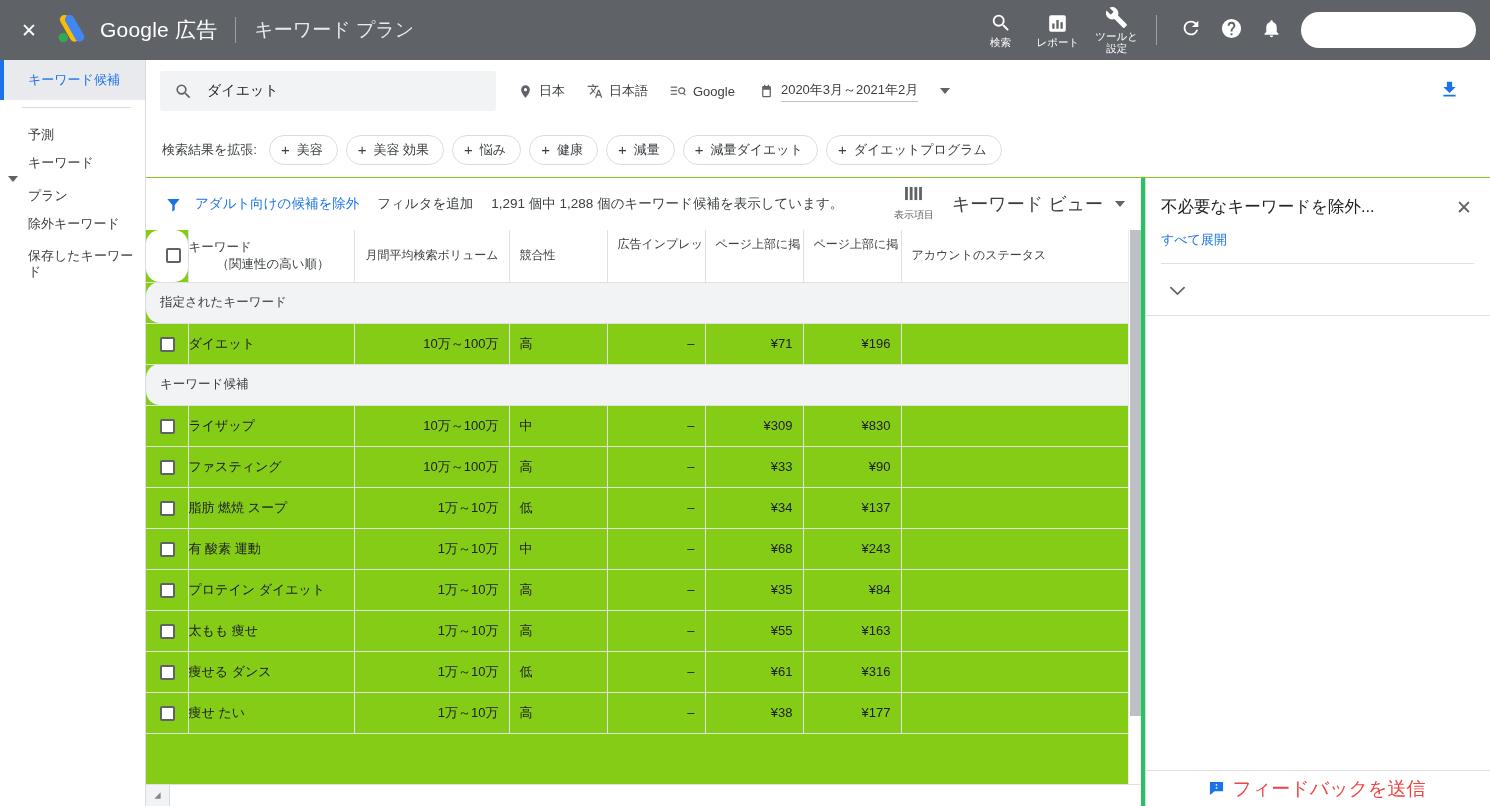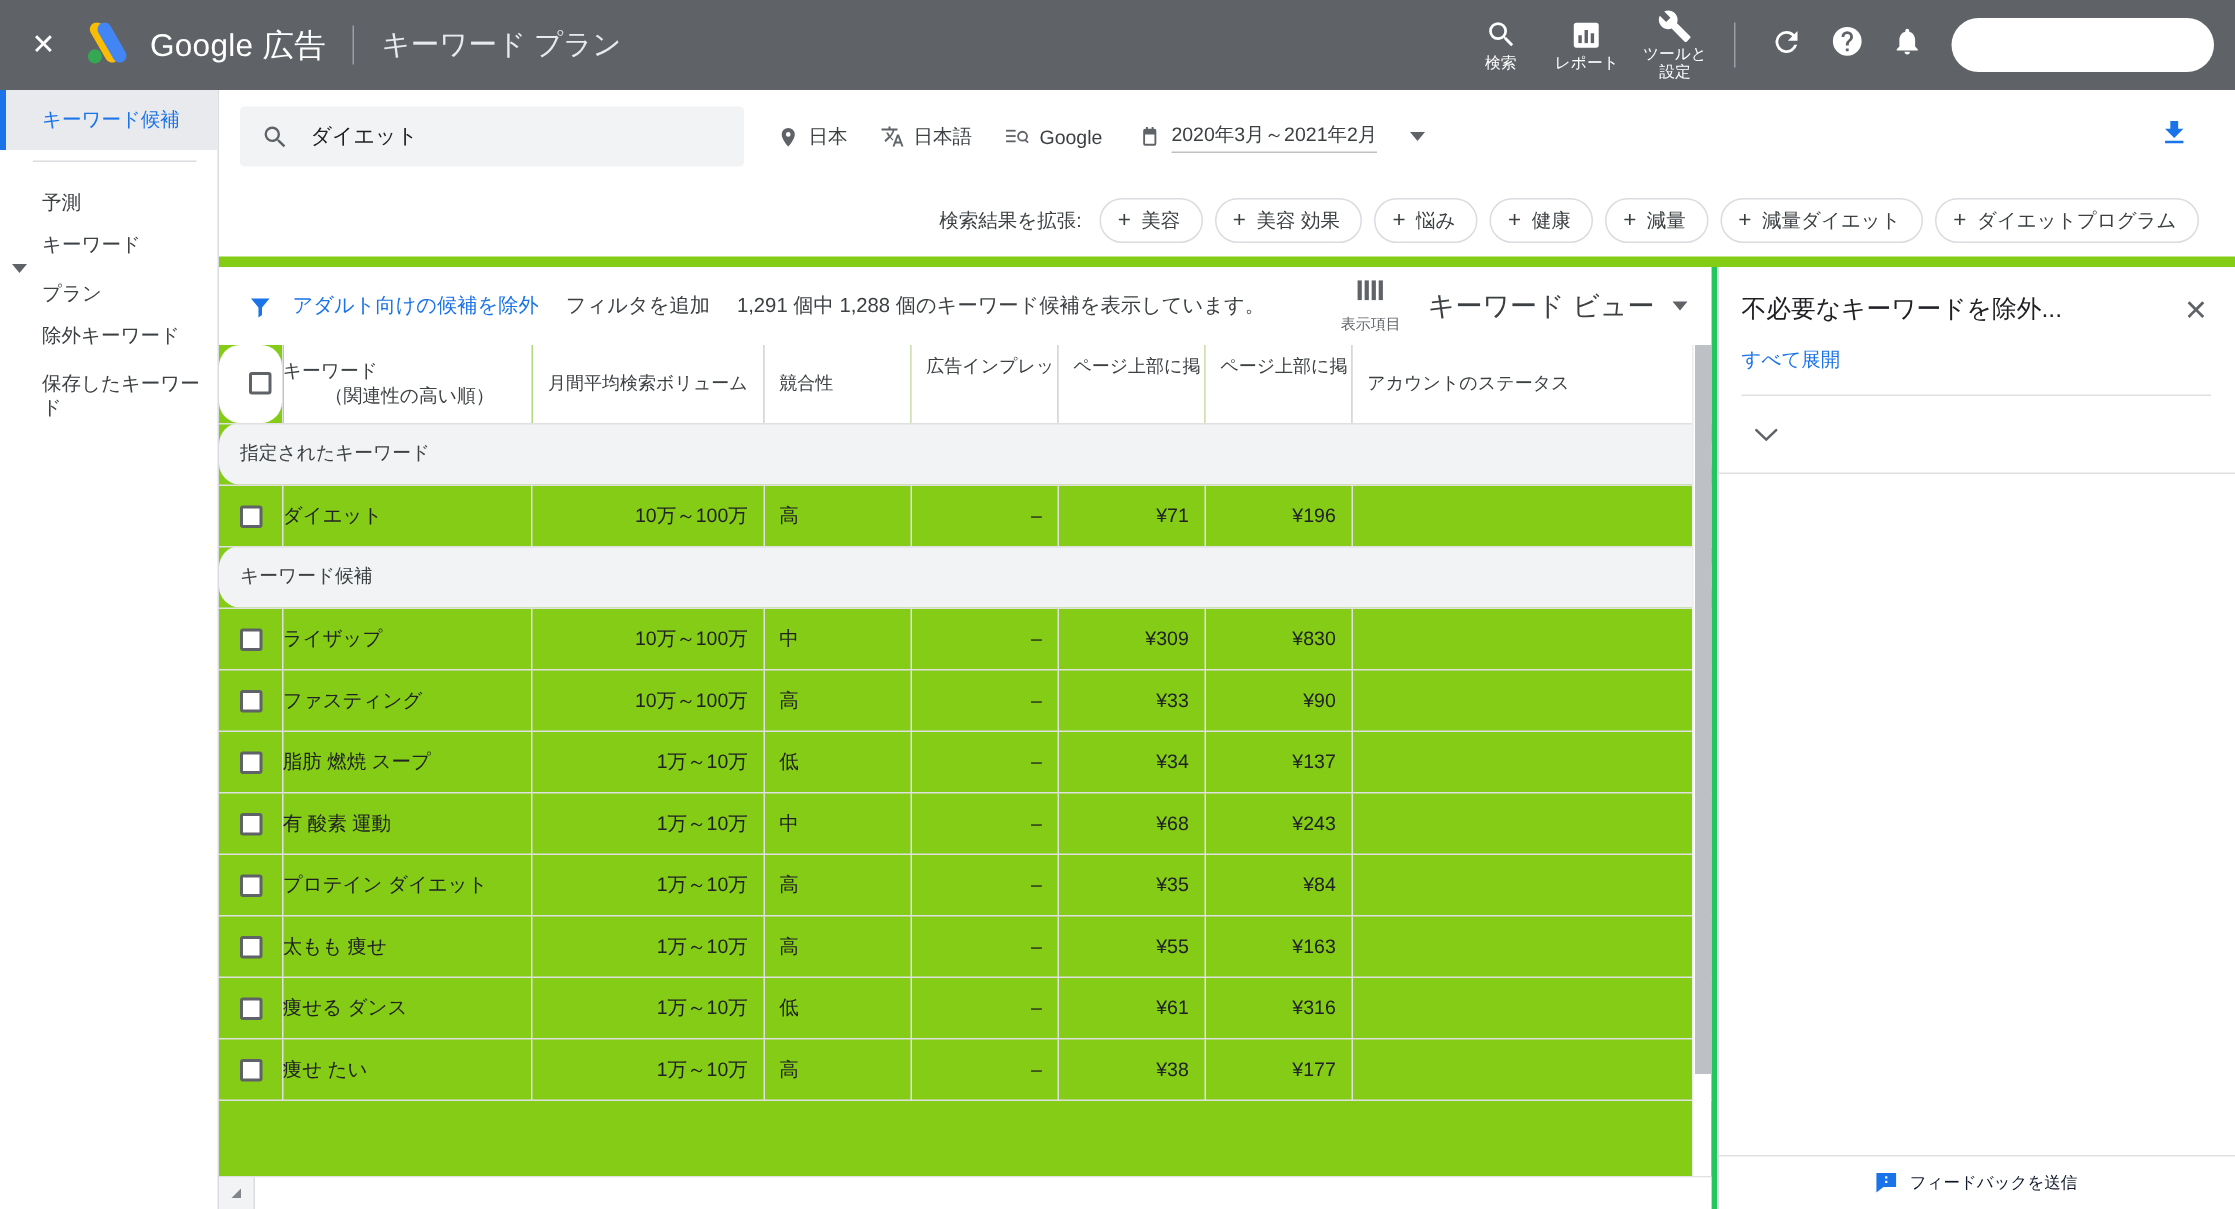--- a/index.html
+++ b/index.html
@@ -108,22 +108,21 @@
     border-top: 6px solid #5f6368;
   }
   .dl-btn {
     position: absolute; right: 26px; top: 50%; transform: translateY(-50%);
     width: 30px; height: 30px; display: flex; align-items: center; justify-content: center; cursor: pointer;
   }
 
   
   .exprow {
     display: flex; align-items: center; height: 56px; min-height: 56px; padding: 0 16px;
-    border-bottom: 7px solid #84cc16;
-    justify-content: flex-end;
+    border-bottom: 1px solid #84cc16;
   }
   .exp-label { font-size: 13px; color: #3c4043; margin-right: 12px; white-space: nowrap; }
   .chip {
     display: inline-flex; align-items: center; height: 30px; padding: 0 14px 0 11px;
     border: 1px solid #dadce0; border-radius: 16px; font-size: 13px; color: #3c4043;
     margin-right: 8px; cursor: pointer; background: #fff; white-space: nowrap;
   }
   .chip .plus { font-size: 15px; margin-right: 7px; color: #3c4043; line-height: 1; }
 
   
@@ -213,21 +212,21 @@
   .rp-row { display: flex; align-items: flex-start; padding: 13px 16px 14px 16px; cursor: pointer; border-bottom: 1px solid #e0e0e0; }
   .rp-row .txt { flex: 1; min-width: 0; }
   .rp-row .t1 { font-size: 14px; color: #202124; line-height: 1.35; }
   .rp-row .t2 { font-size: 12.5px; color: #5f6368; margin-top: 4px; white-space: nowrap; overflow: hidden; text-overflow: ellipsis; }
   .rp-chev { margin-left: 8px; margin-top: 6px; flex: none; }
   .rp-body { flex: 1; background: #fff; }
   .rp-foot {
     height: 36px; min-height: 36px; display: flex; align-items: center; justify-content: center;
     border-top: 1px solid #e0e0e0;
   }
-  .fb-send { display: flex; align-items: center; font-size: 11px; color: #0f172a; cursor: pointer; }
+  .fb-send { display: flex; align-items: center; font-size: 19px; color: #ef4444; cursor: pointer; }
   .fb-send .fic { margin-right: 8px; display: flex; }
   
   .rp-leftline { position: absolute; left: 0; top: 0; bottom: 0; width: 1px; background: #dadce0; }
 </style>
 </head>
 <body>
 
 <div class="app">
 
   <div class="topbar">

